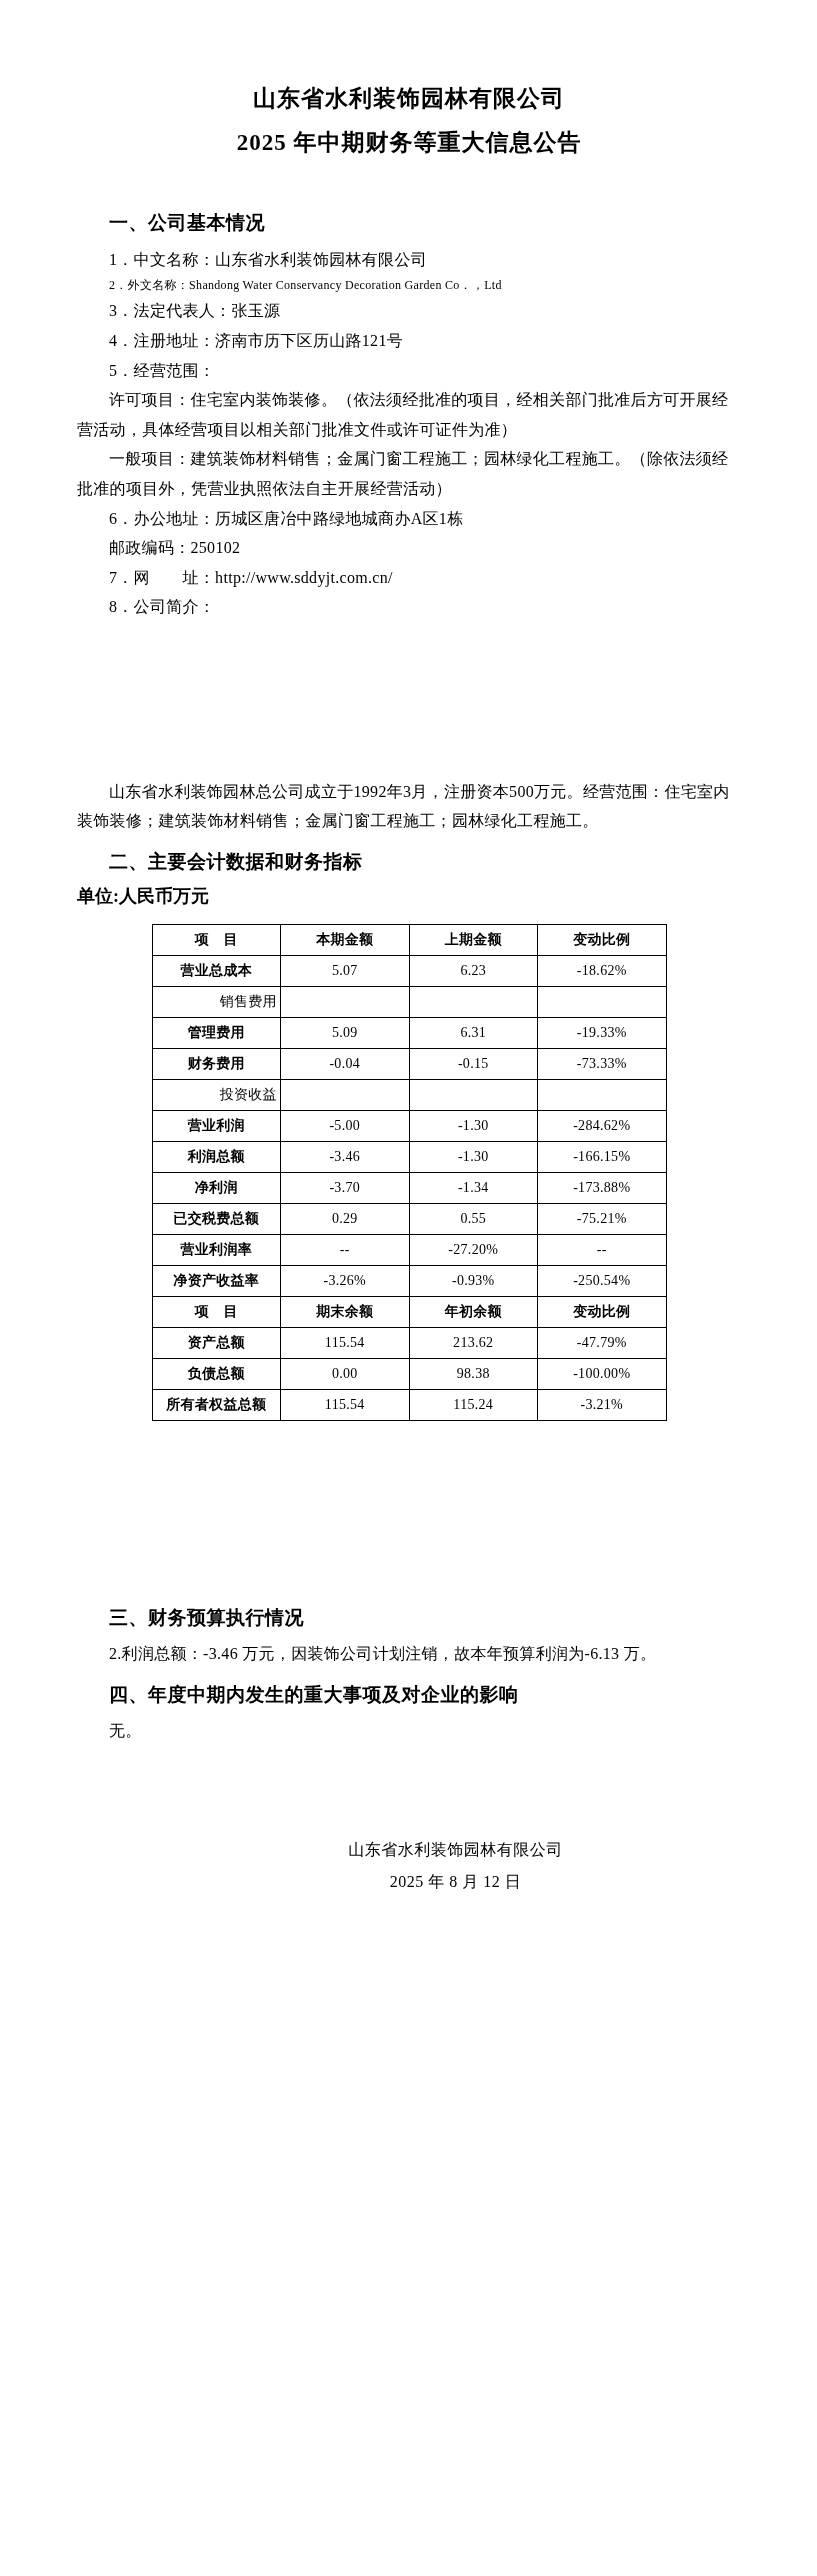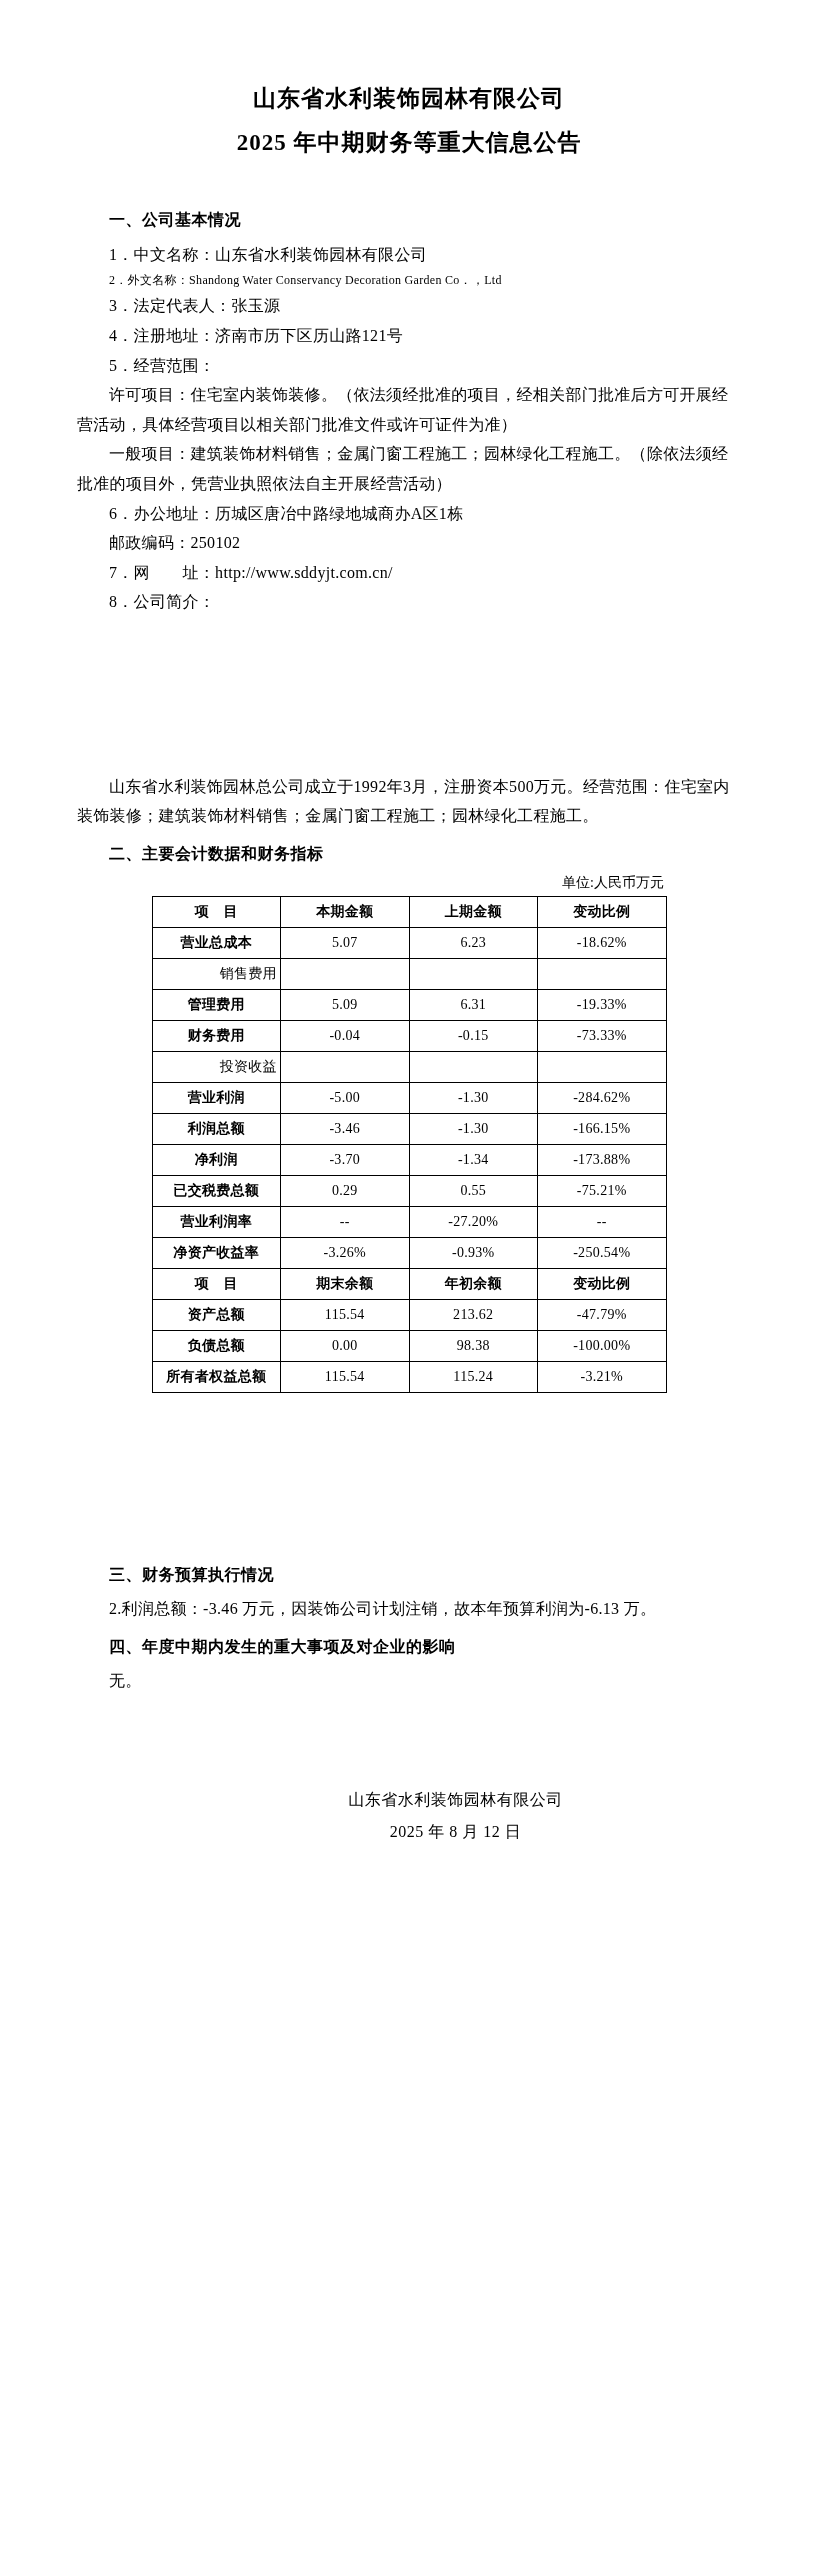--- a/index.html
+++ b/index.html
@@ -23,21 +23,21 @@
     text-align: center;
     margin-bottom: 46px;
   }
   .title-line {
     font-size: 23px;
     font-weight: bold;
     letter-spacing: 1px;
     line-height: 1.9;
   }
   .section-head {
-    font-size: 16px;
+    font-size: 19px;
     font-weight: bold;
     margin: 13.4px 0 8.2px 0;
     text-indent: 32px;
     letter-spacing: 0.5px;
   }
   .para {
     font-size: 16px;
     line-height: 1.85;
     text-indent: 32px;
     letter-spacing: 0.3px;
@@ -51,28 +51,28 @@
   .item-wrap {
     font-size: 12px;
     line-height: 1.85;
     letter-spacing: 0.3px;
     text-indent: 32px;
   }
   .spacer-profile {
     height: 155px;
   }
   .unit-line {
-    font-size: 14px;
-    text-align: right;
+    font-size: 18px;
     margin: 3.1px 0 3.1px 0;
     padding-right: 77px;
+    font-weight: bold;
   }
   table.fin {
     border-collapse: collapse;
-    margin: 4px auto;
+    margin: 16px auto;
     width: 515px;
     table-layout: fixed;
   }
   table.fin td {
     border: 0.8px solid #000000;
     height: 28px;
     font-size: 14px;
     text-align: center;
     padding: 1px 3.1px;
     letter-spacing: 0.3px;

